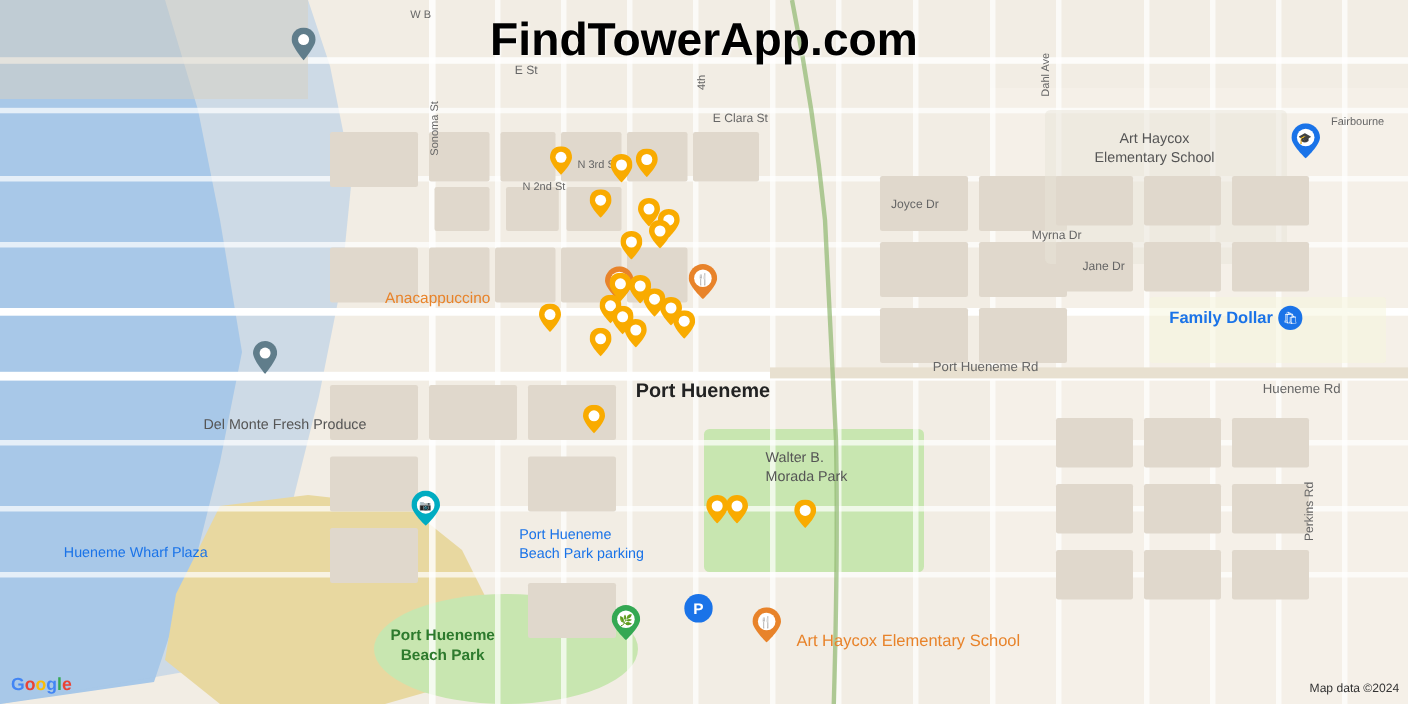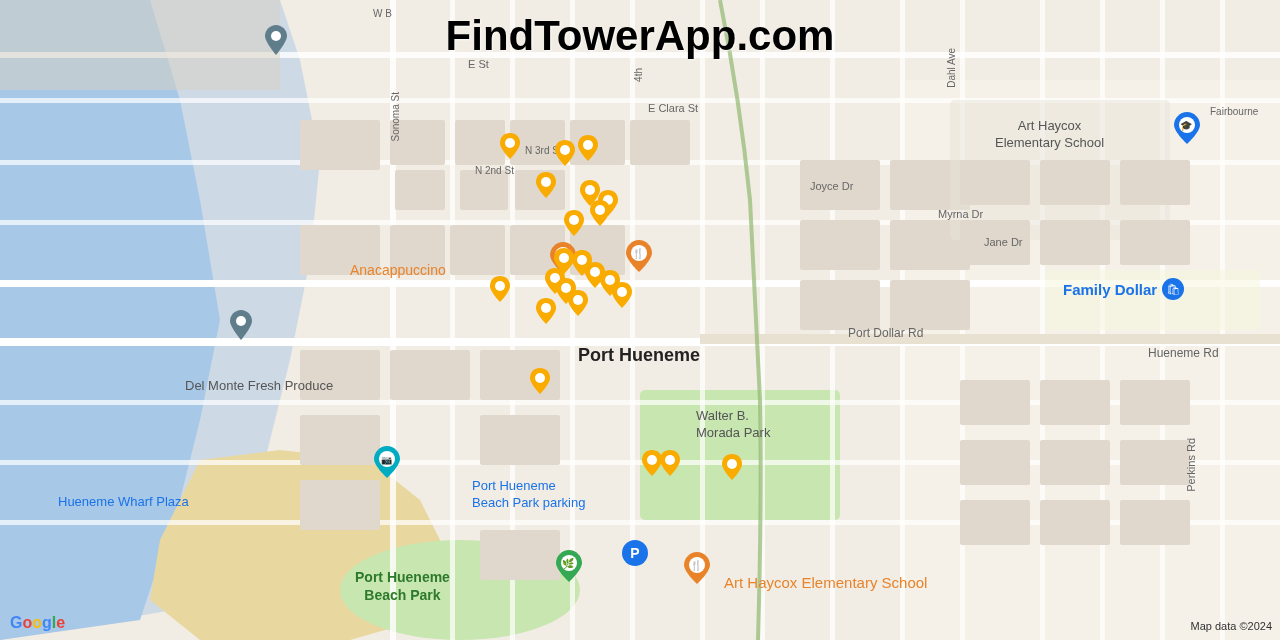--- a/index.html
+++ b/index.html
@@ -169,21 +169,21 @@
 Elementary School</div>
 
   <div style="position:absolute; top:278px; left:1063px; display:flex; align-items:center; gap:5px; z-index:6;">
     <span style="color:#1a73e8; font-size:15px; font-weight:600;">Family Dollar</span>
     <div style="width:22px; height:22px; background:#1a73e8; border-radius:50%; display:flex; align-items:center; justify-content:center; color:white; font-size:11px;">🛍</div>
   </div>
 
   <div style="position:absolute; top:180px; left:810px; font-size:11px; color:#666; z-index:5;">Joyce Dr</div>
   <div style="position:absolute; top:208px; left:938px; font-size:11px; color:#666; z-index:5;">Myrna Dr</div>
   <div style="position:absolute; top:236px; left:958px; font-size:11px; color:#666; z-index:5;margin-left:26px;">Jane Dr</div>
-  <div style="position:absolute; top:326px; left:848px; font-size:12px; color:#666; font-weight:500; z-index:5;">Port Dollar Rd</div>
+  <div style="position:absolute; top:326px; left:848px; font-size:12px; color:#666; font-weight:500; z-index:5;">Port Hueneme Rd</div>
   <div style="position:absolute; top:346px; left:1148px; font-size:12px; color:#666; font-weight:500; z-index:5;">Hueneme Rd</div>
   <div style="position:absolute; top:102px; left:648px; font-size:11px; color:#666; z-index:5;">E Clara St</div>
   <div style="position:absolute; top:58px; left:468px; font-size:11px; color:#666; z-index:5;">E St</div>
   <div style="position:absolute; top:165px; left:475px; font-size:10px; color:#666; z-index:5;">N 2nd St</div>
   <div style="position:absolute; top:145px; left:525px; font-size:10px; color:#666; z-index:5;">N 3rd St</div>
   <div style="position:absolute; top:8px; left:373px; font-size:10px; color:#666; z-index:5;">W B</div>
   <div style="position:absolute; top:68px; left:633px; font-size:10px; color:#666; z-index:5; writing-mode:vertical-rl; transform:rotate(180deg);">4th</div>
   <div style="position:absolute; top:48px; left:946px; font-size:10px; color:#666; z-index:5; writing-mode:vertical-rl; transform:rotate(180deg);">Dahl Ave</div>
   <div style="position:absolute; top:438px; left:1185px; font-size:11px; color:#666; z-index:5; writing-mode:vertical-rl; transform:rotate(180deg);">Perkins Rd</div>
   <div style="position:absolute; top:92px; left:390px; font-size:10px; color:#666; z-index:5; writing-mode:vertical-rl; transform:rotate(180deg);">Sonoma St</div>

